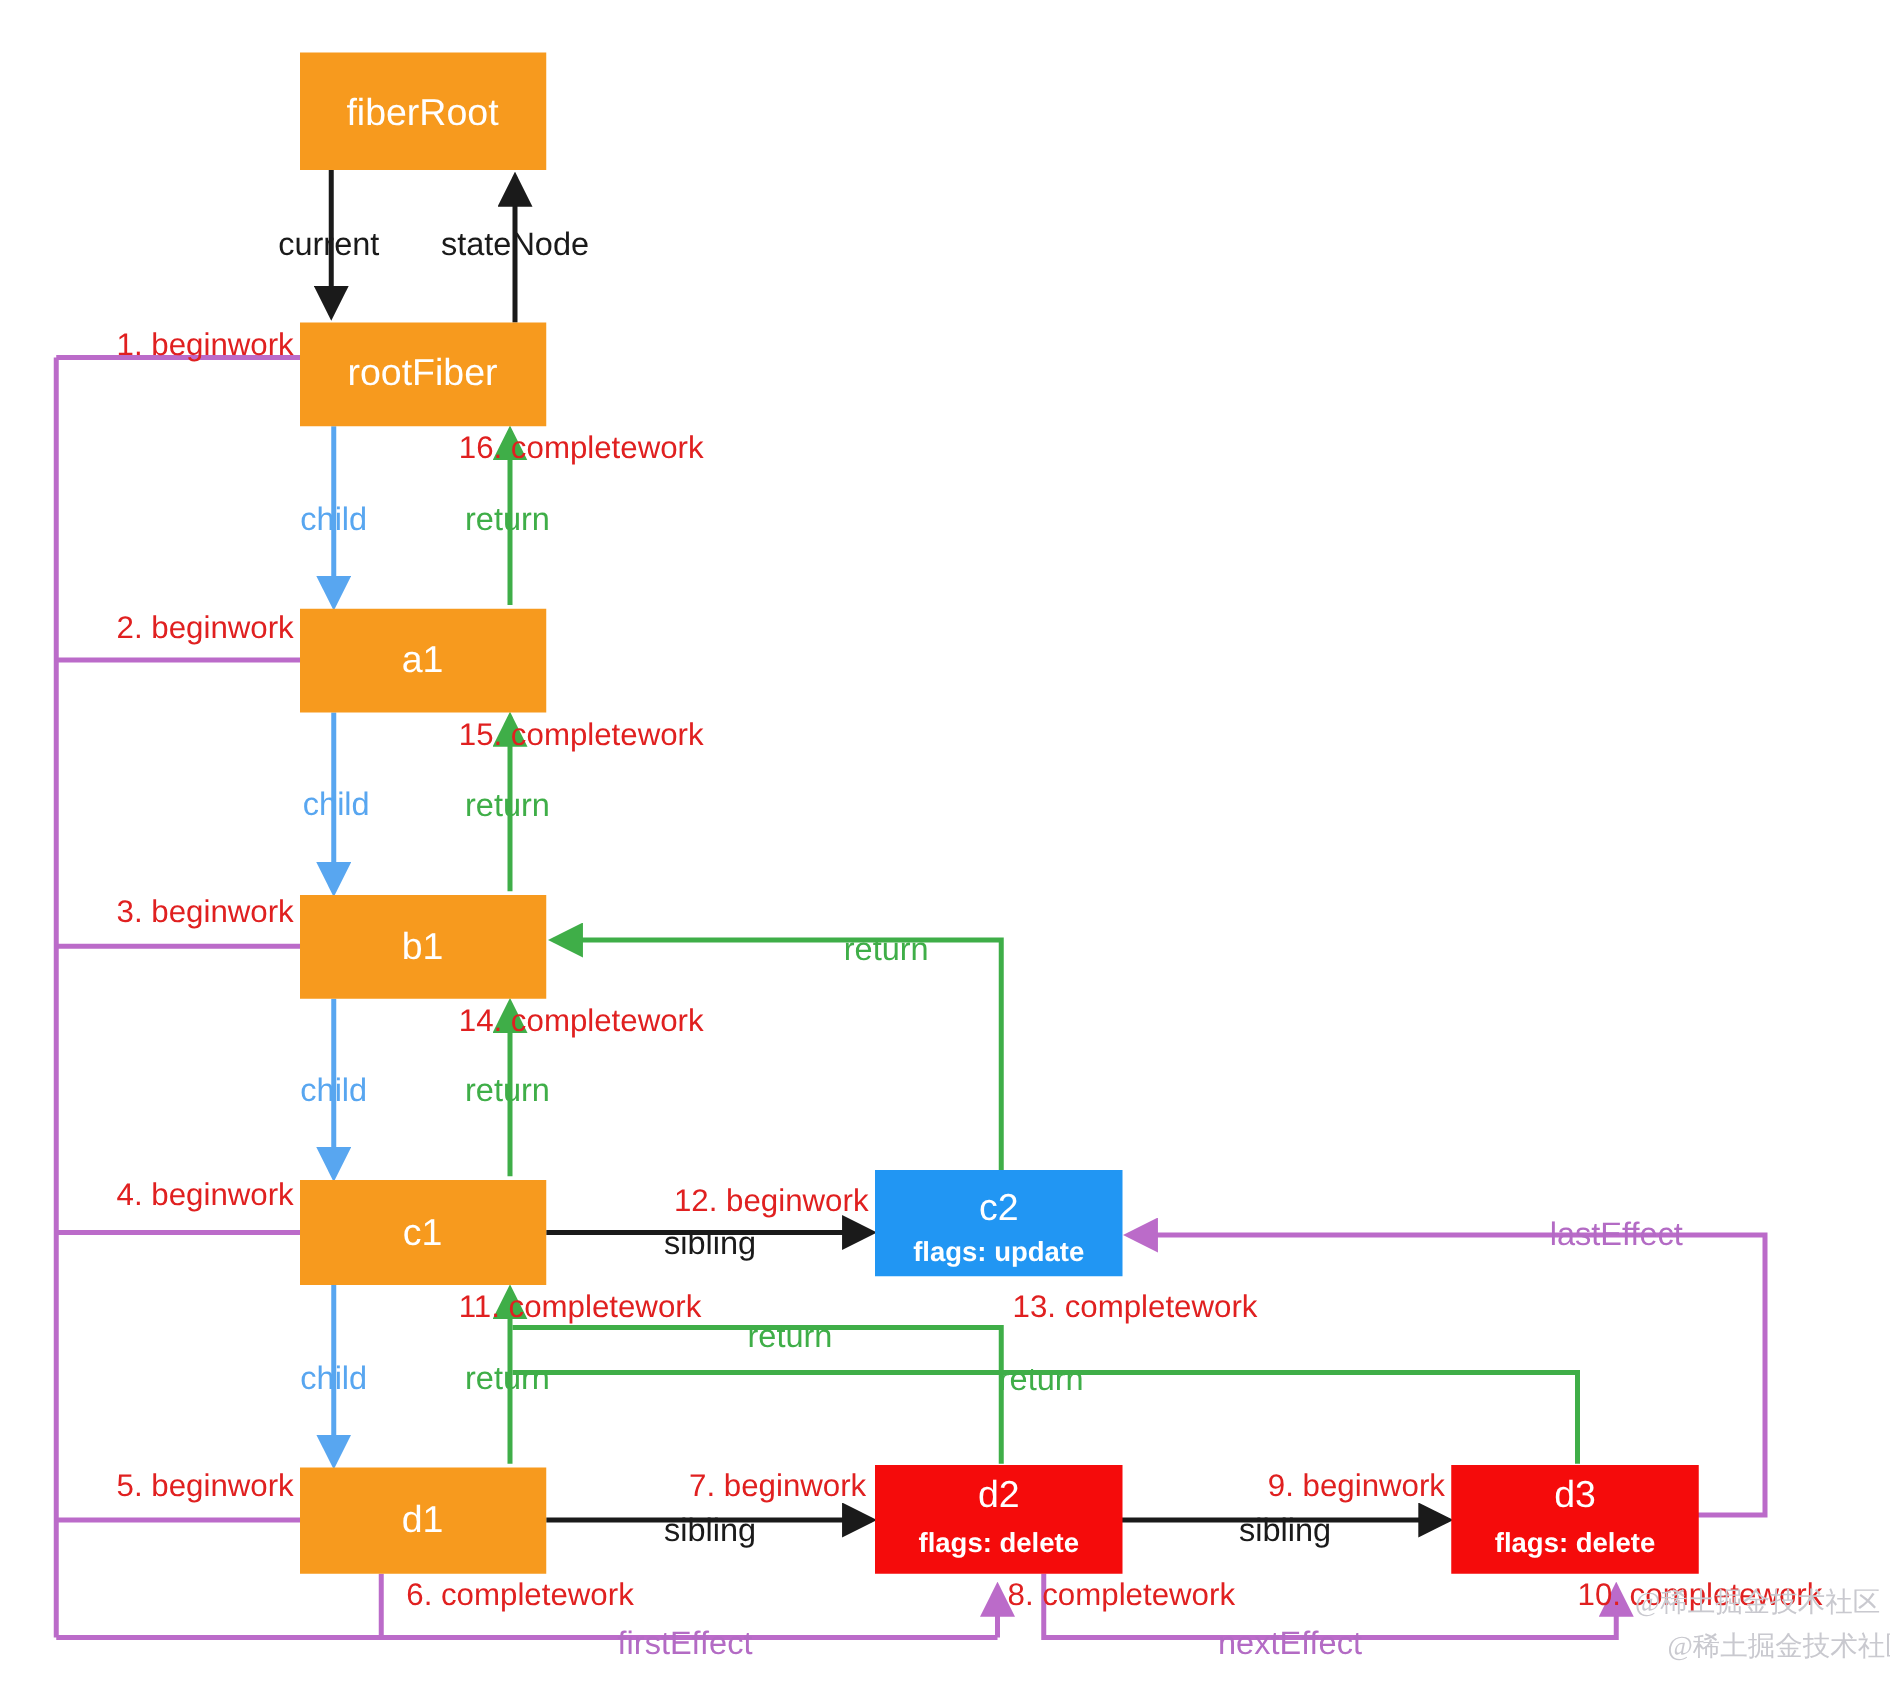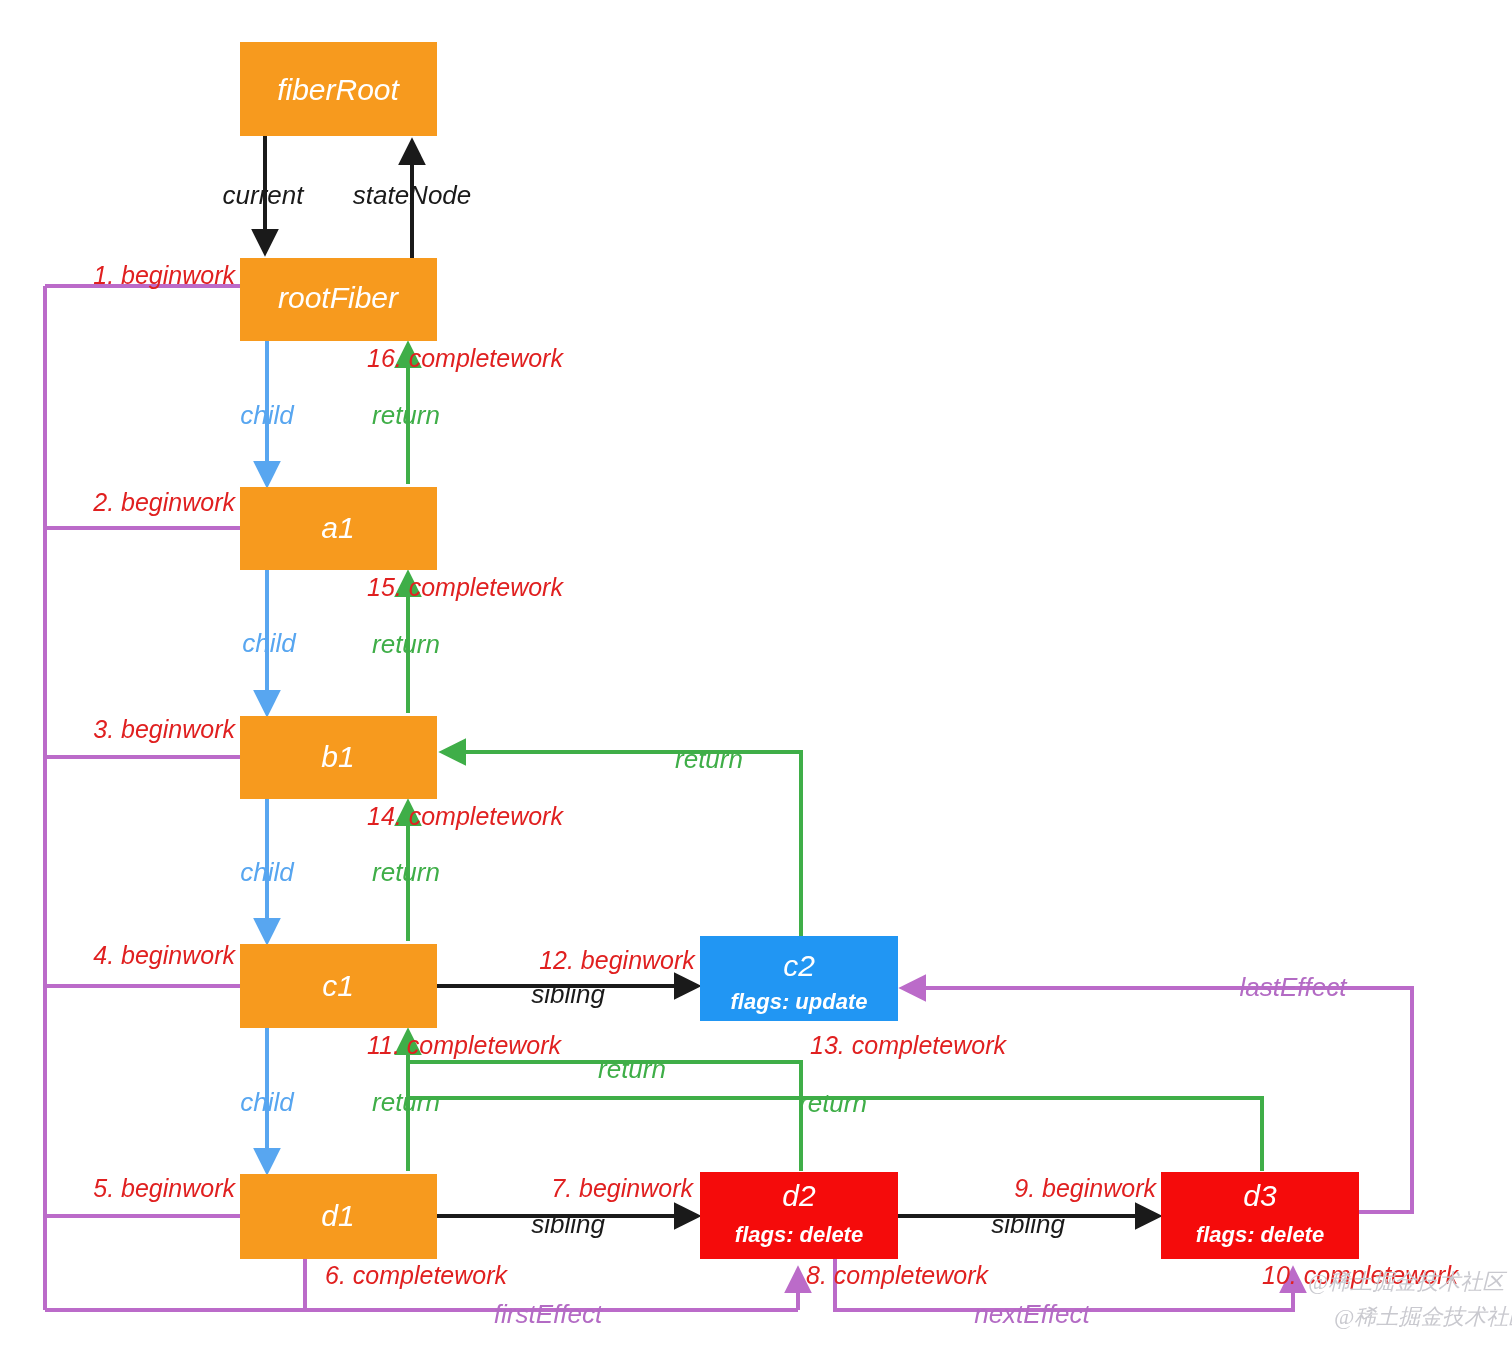--- a/index.html
+++ b/index.html
@@ -11,21 +11,20 @@
     width: 1512px;
     height: 1354px;
     font-family: "Liberation Sans", sans-serif;
     overflow: hidden;
     position: relative;
   }
   #diagram-root {
     position: relative;
     width: 1512px;
     height: 1354px;
-    font-style: italic;
   }
   svg#fiber-diagram {
     position: absolute;
     top: 0;
     left: 0;
     width: 1512px;
     height: 1354px;
     display: block;
   }
   .node-box { stroke: none; }

